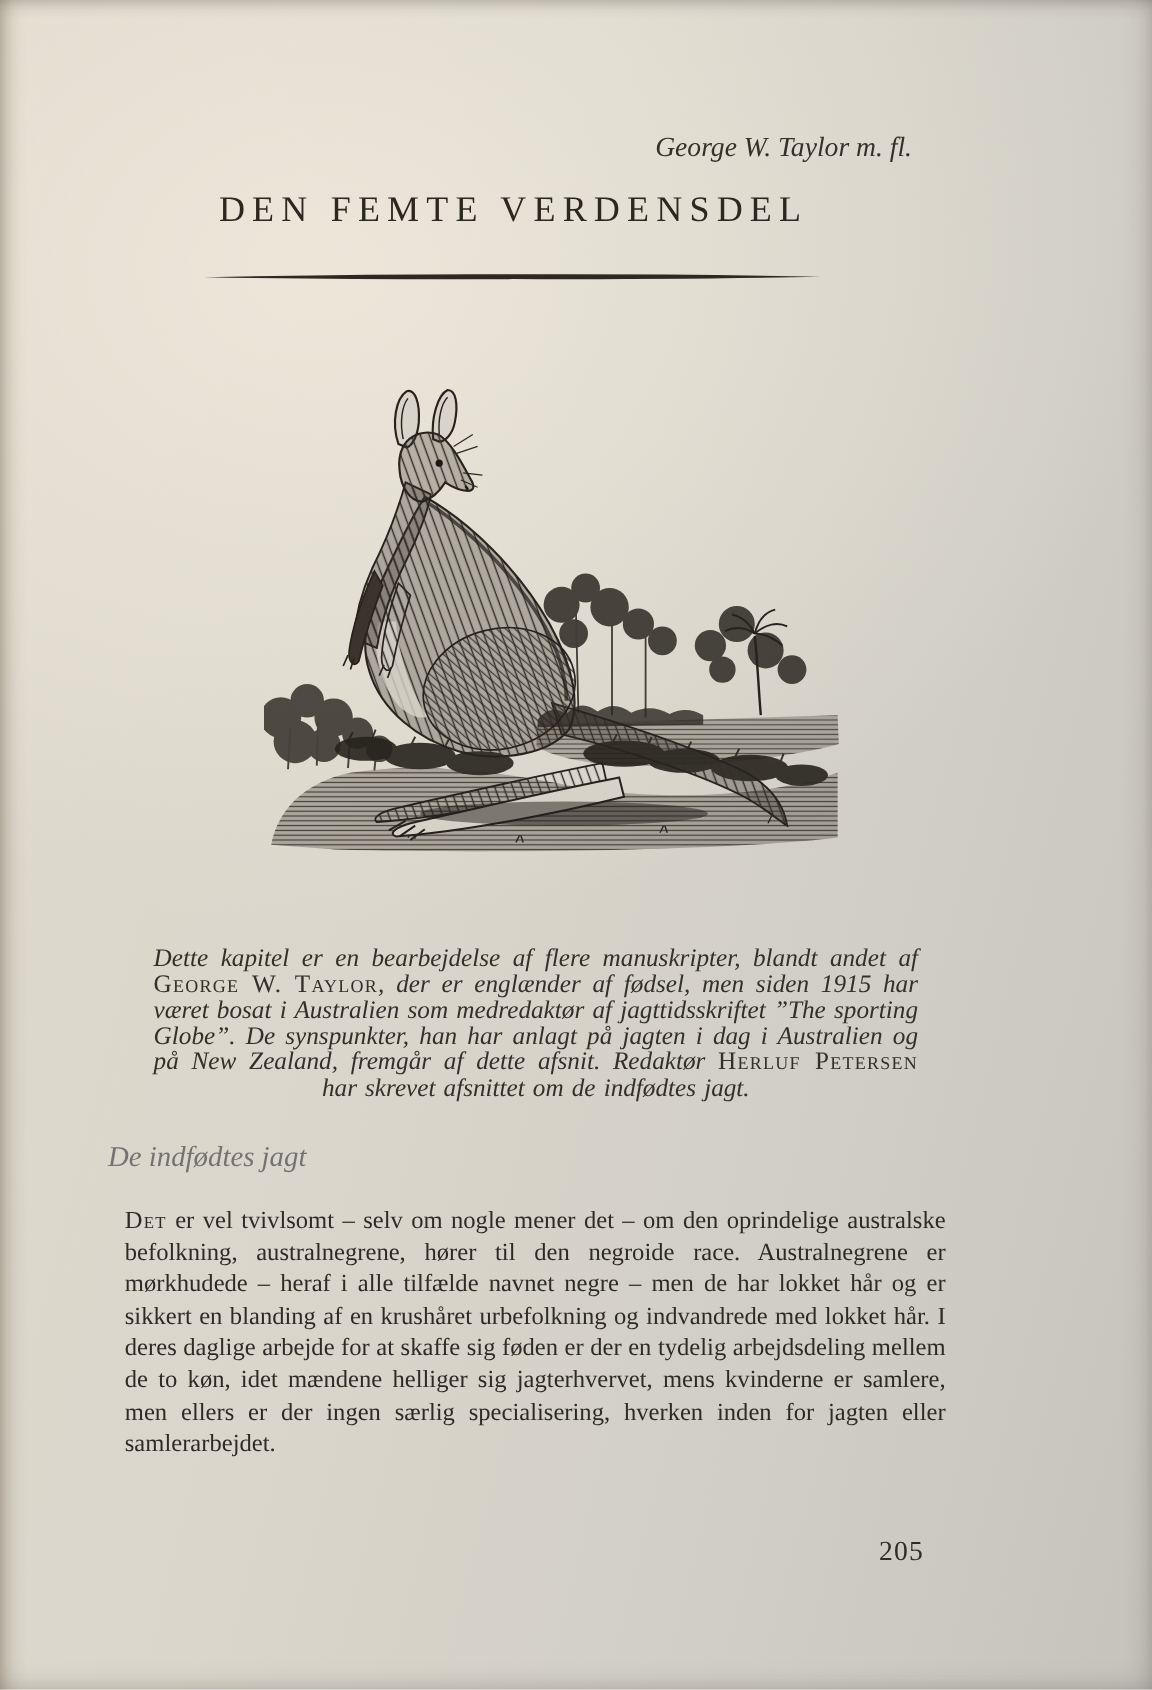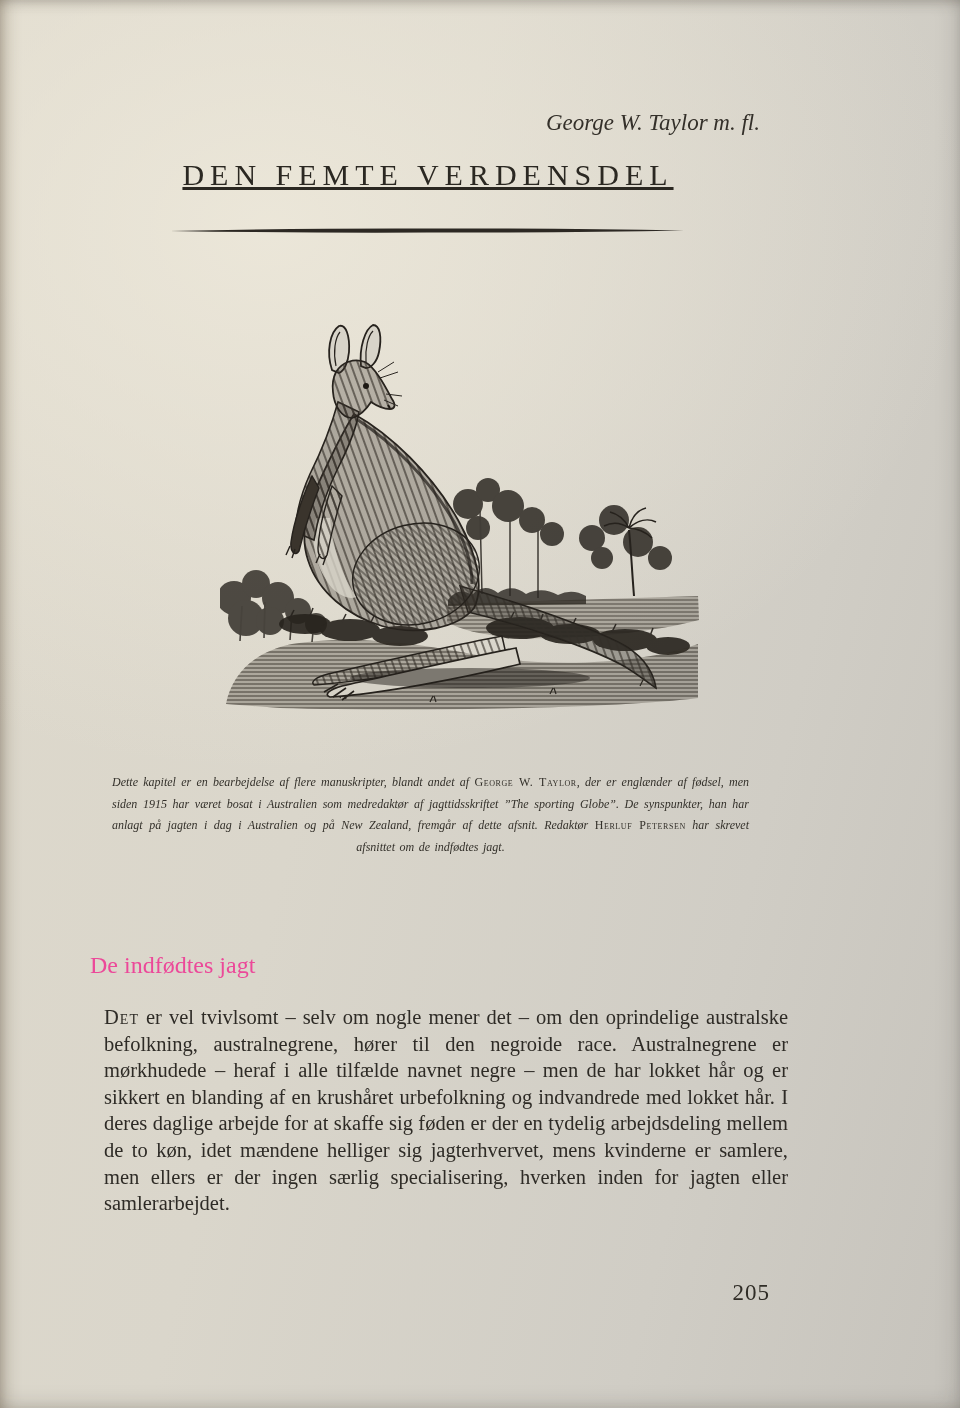--- a/index.html
+++ b/index.html
@@ -19,32 +19,31 @@
       inset 0 -14px 26px -16px rgba(40,36,30,0.18);
   }
   .author-line{
     position:absolute;left:90px;top:110px;width:670px;
     text-align:right;font-style:italic;font-size:23px;color:#34302a;
   }
   .chapter-title{
     position:absolute;left:90px;top:158px;width:670px;margin:0;
     text-align:center;font-weight:normal;font-size:30px;letter-spacing:6px;text-indent:6px;
     color:#2b2822;
-    text-decoration:underline;
   }
   .title-rule{position:absolute;left:168px;top:226px;}
   .engraving{position:absolute;left:220px;top:306px;}
   .intro{
-    position:absolute;left:112px;top:772px;width:637px;margin:0;
-    font-style:italic;font-size:12px;line-height:21.6px;color:#33302a;
+    position:absolute;left:112px;top:772px;width:637px;margin:16px;
+    font-style:italic;font-size:21px;line-height:21.6px;color:#33302a;
     text-align:justify;text-align-last:center;word-spacing:1.5px;
   }
   .section-heading{
     position:absolute;left:90px;top:952px;margin:0;
-    font-weight:normal;font-size:24px;color:#ec4899;
+    font-style:italic;font-weight:normal;font-size:24px;color:#737373;
   }
   .body-par{
     position:absolute;left:90px;top:990px;width:684px;margin:14px;
     font-size:20.5px;line-height:26.6px;color:#2e2b26;
     text-align:justify;text-align-last:left;
   }
   .page-number{
     position:absolute;left:90px;top:1280px;width:680px;
     text-align:right;font-size:23px;color:#2f2c26;letter-spacing:1px;
   }

